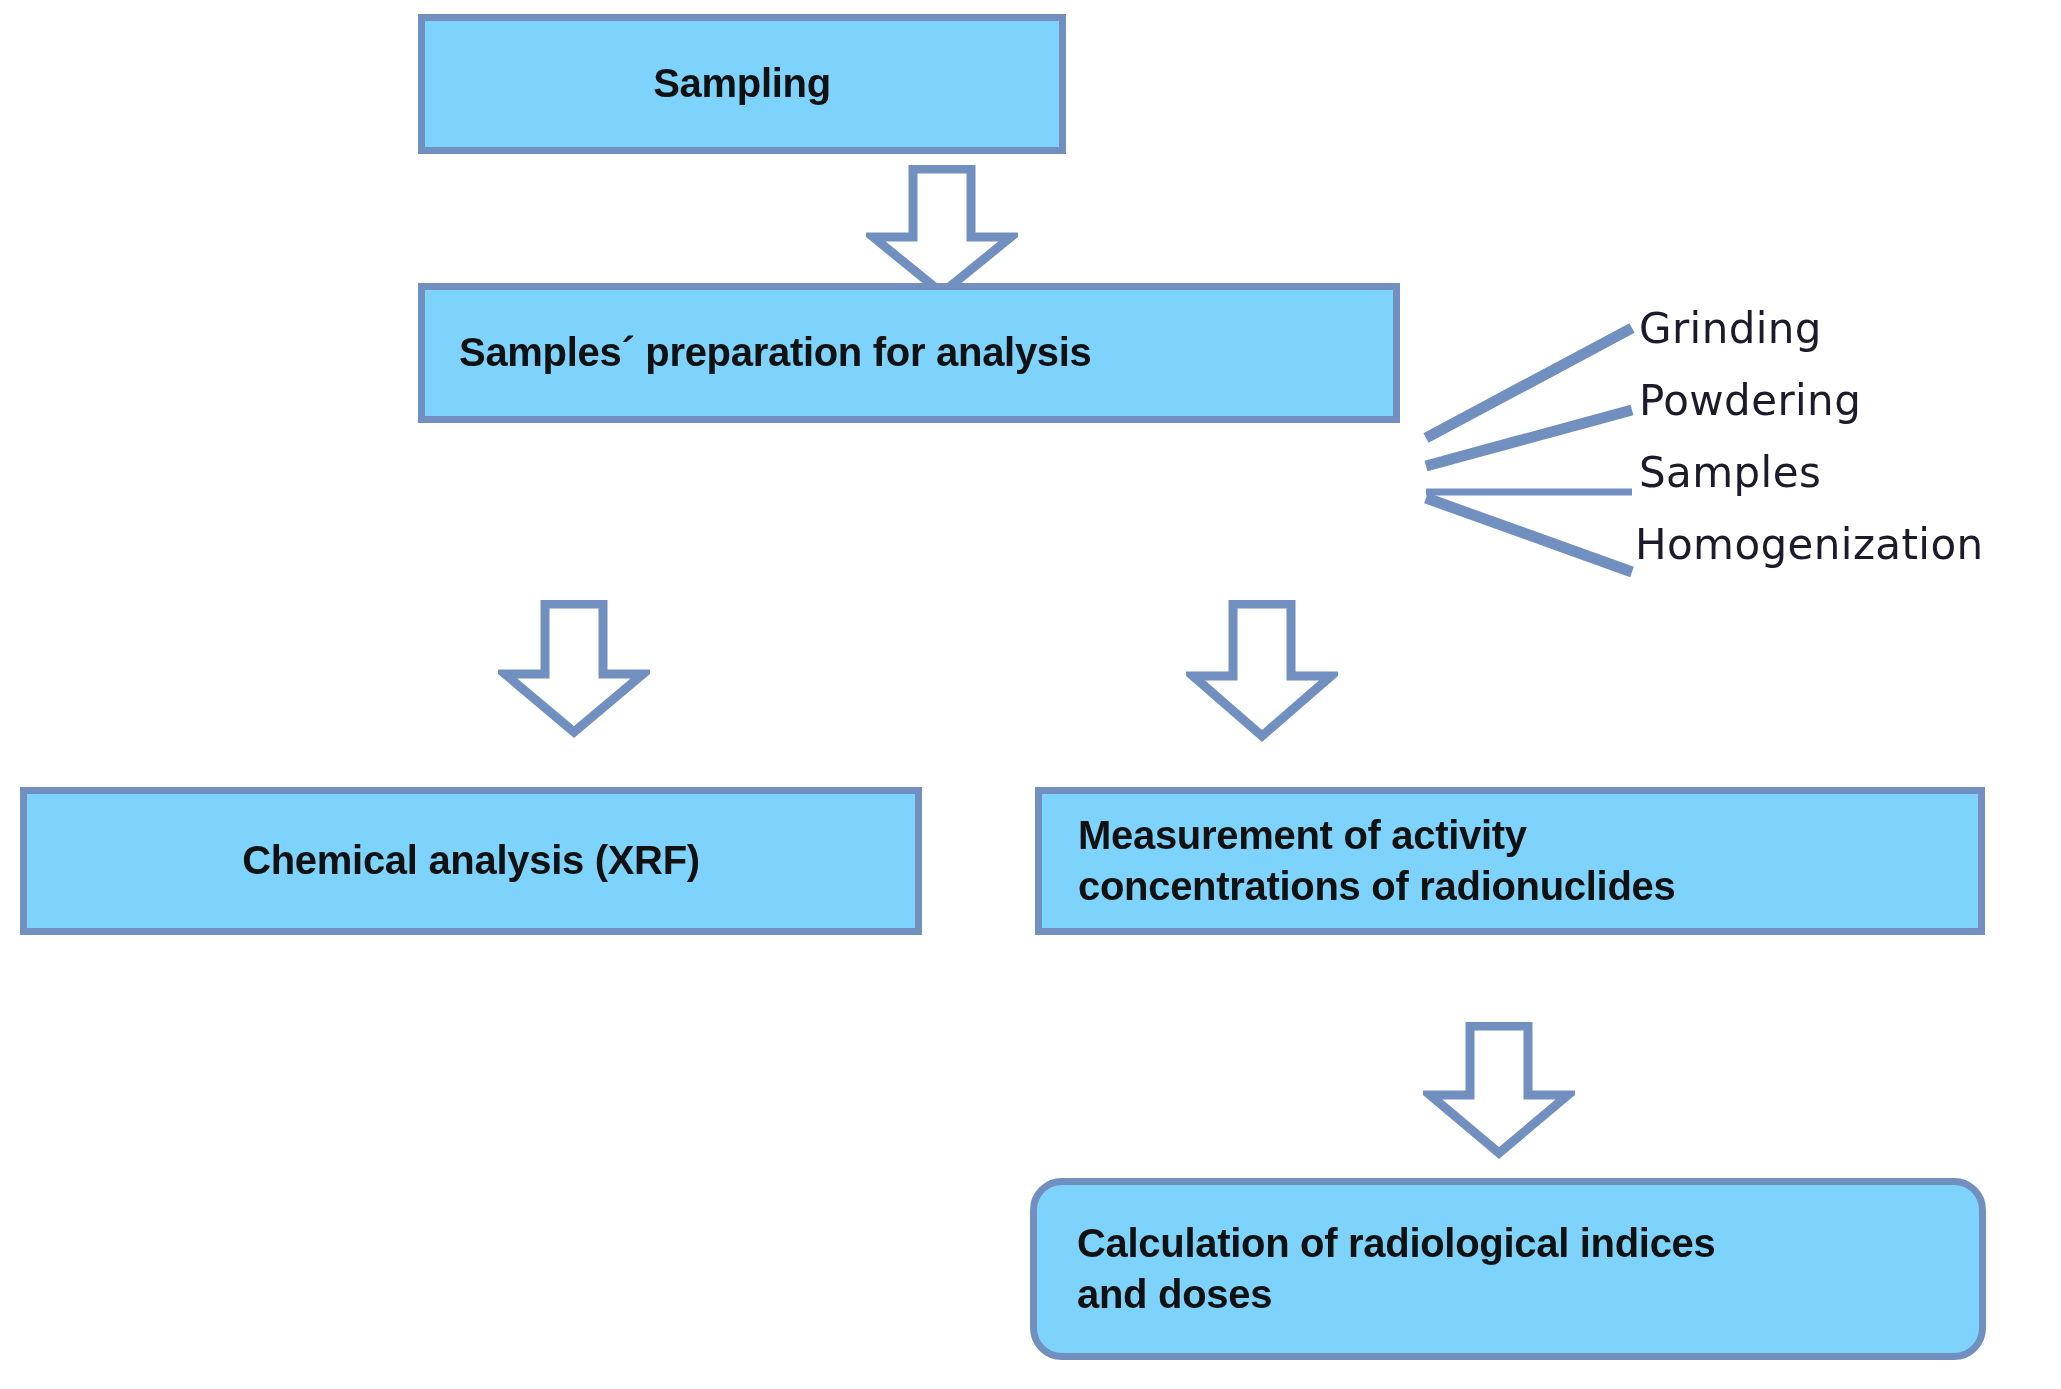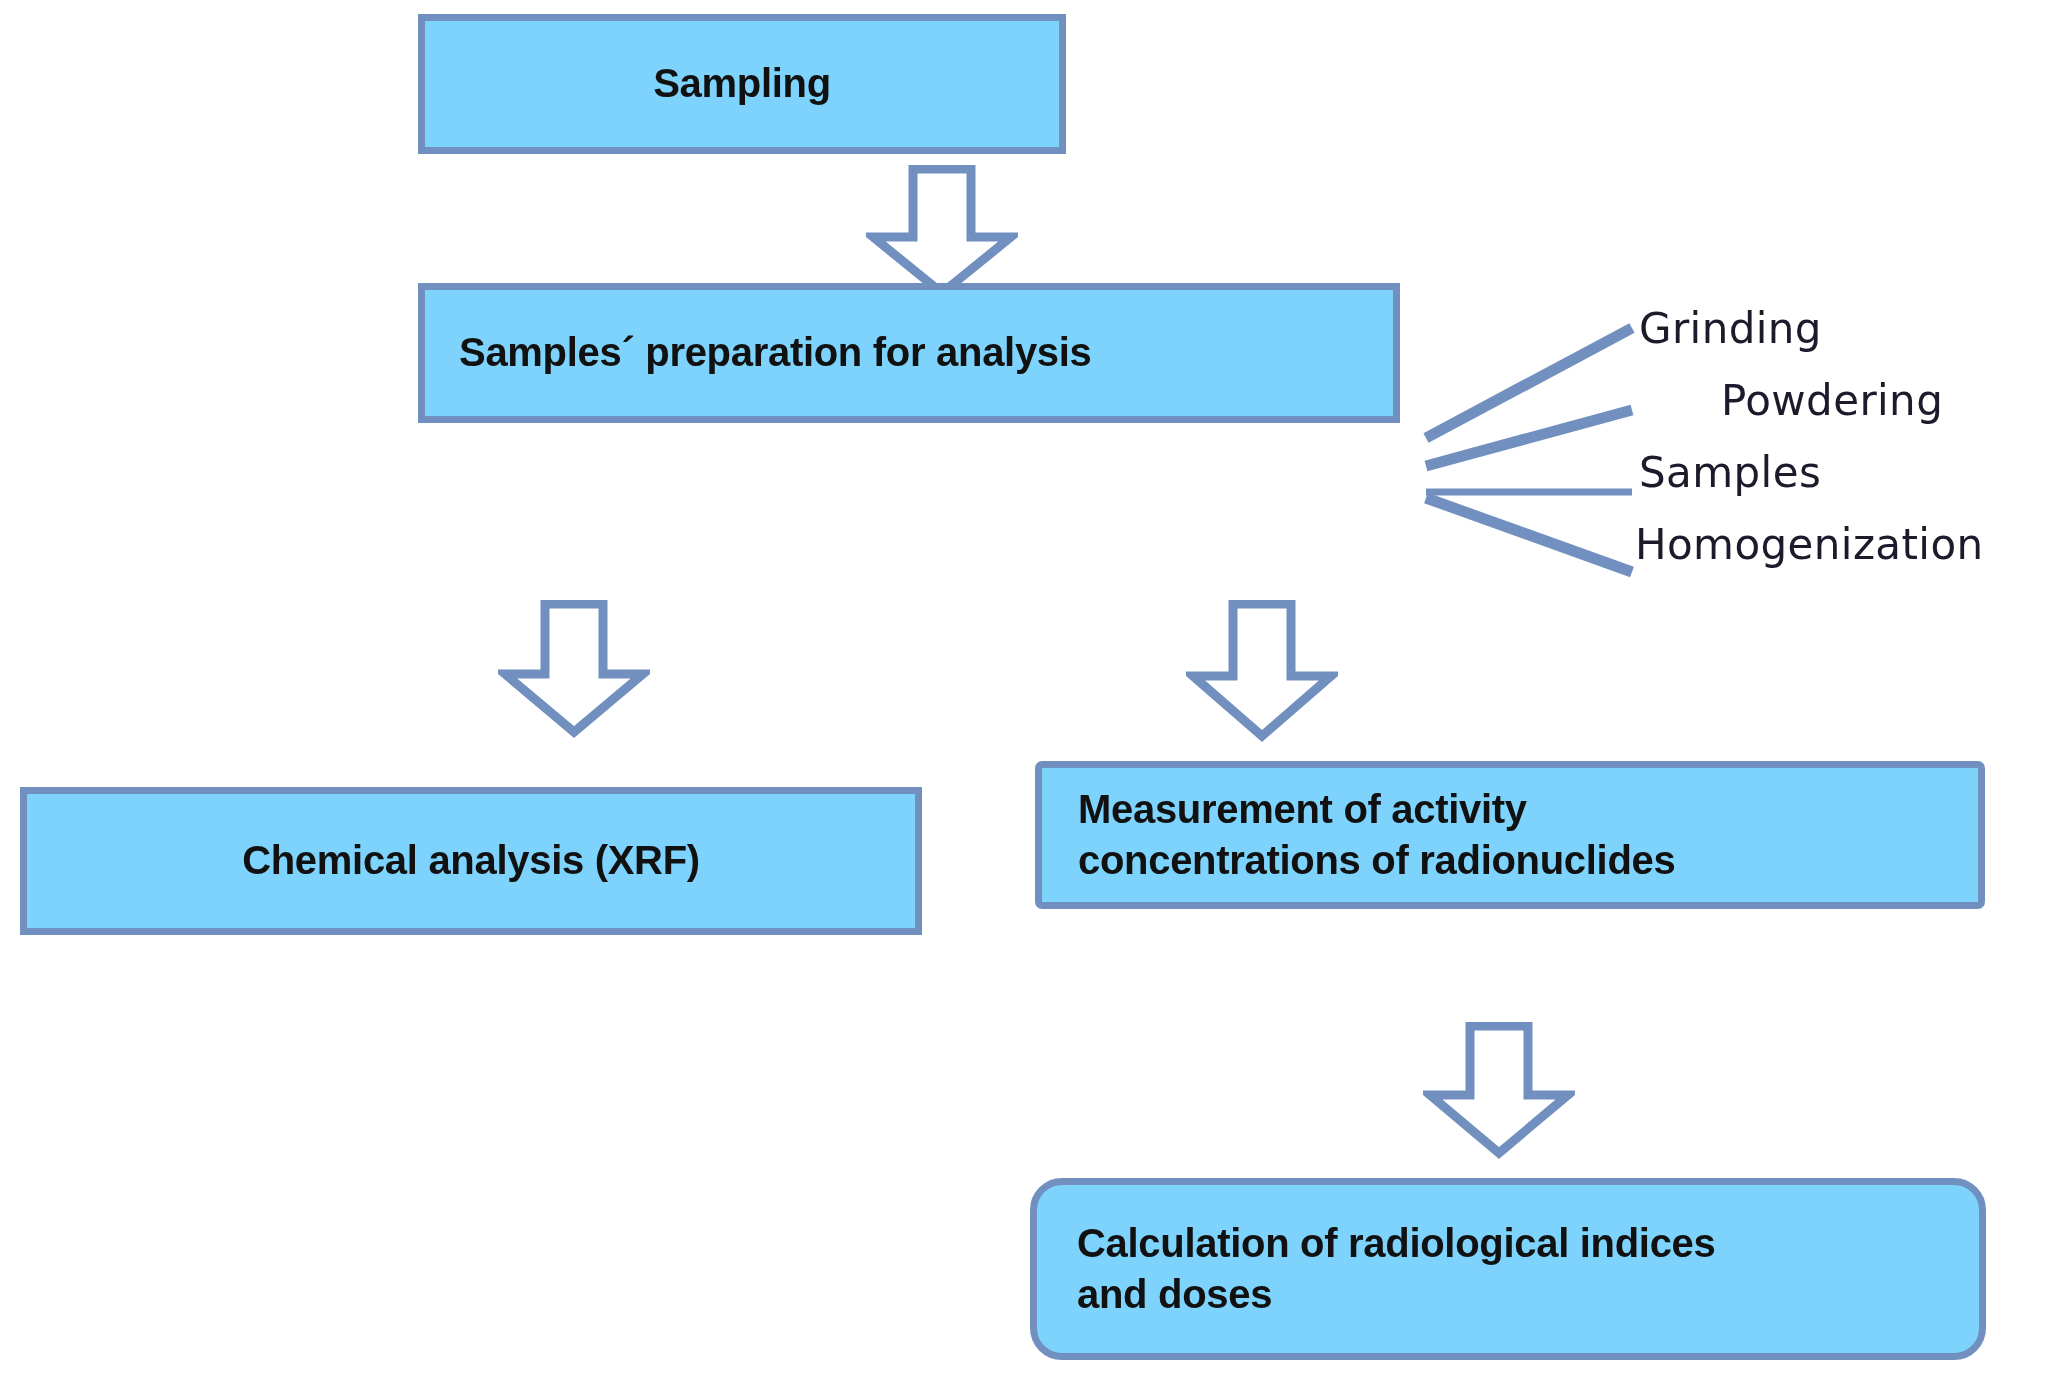--- a/index.html
+++ b/index.html
@@ -64,26 +64,25 @@
     height: 148px;
     justify-content: center;
   }
   #box-chemical .node-label {
     font-size: 40px;
     text-align: center;
   }
   
   #box-measurement {
     left: 1035px;
-    top: 761px;
+    top: 787px;
     width: 950px;
     height: 148px;
     justify-content: flex-start;
     padding-left: 36px;
-    border-radius: 7px;
   }
   #box-measurement .node-label {
     font-size: 40px;
     text-align: left;
   }
   
   #box-calculation {
     left: 1030px;
     top: 1178px;
     width: 956px;
@@ -121,21 +120,21 @@
   
   .side-label {
     position: absolute;
     font-family: "DejaVu Sans", sans-serif;
     font-size: 42px;
     color: #1b1b2b;
     white-space: nowrap;
     letter-spacing: 0.4px;
   }
   #label-grinding      { left: 1639px; top: 304px; }
-  #label-powdering     { left: 1721px; top: 376px; }
+  #label-powdering     { left: 1639px; top: 376px; }
   #label-drying        { left: 1639px; top: 448px; }
   #label-homogenization{ left: 1635px; top: 520px; }
 </style>
 </head>
 <body>
 
 <div id="canvas">
 
   <div class="node" id="box-sampling">
     <div class="node-label">Sampling</div>

